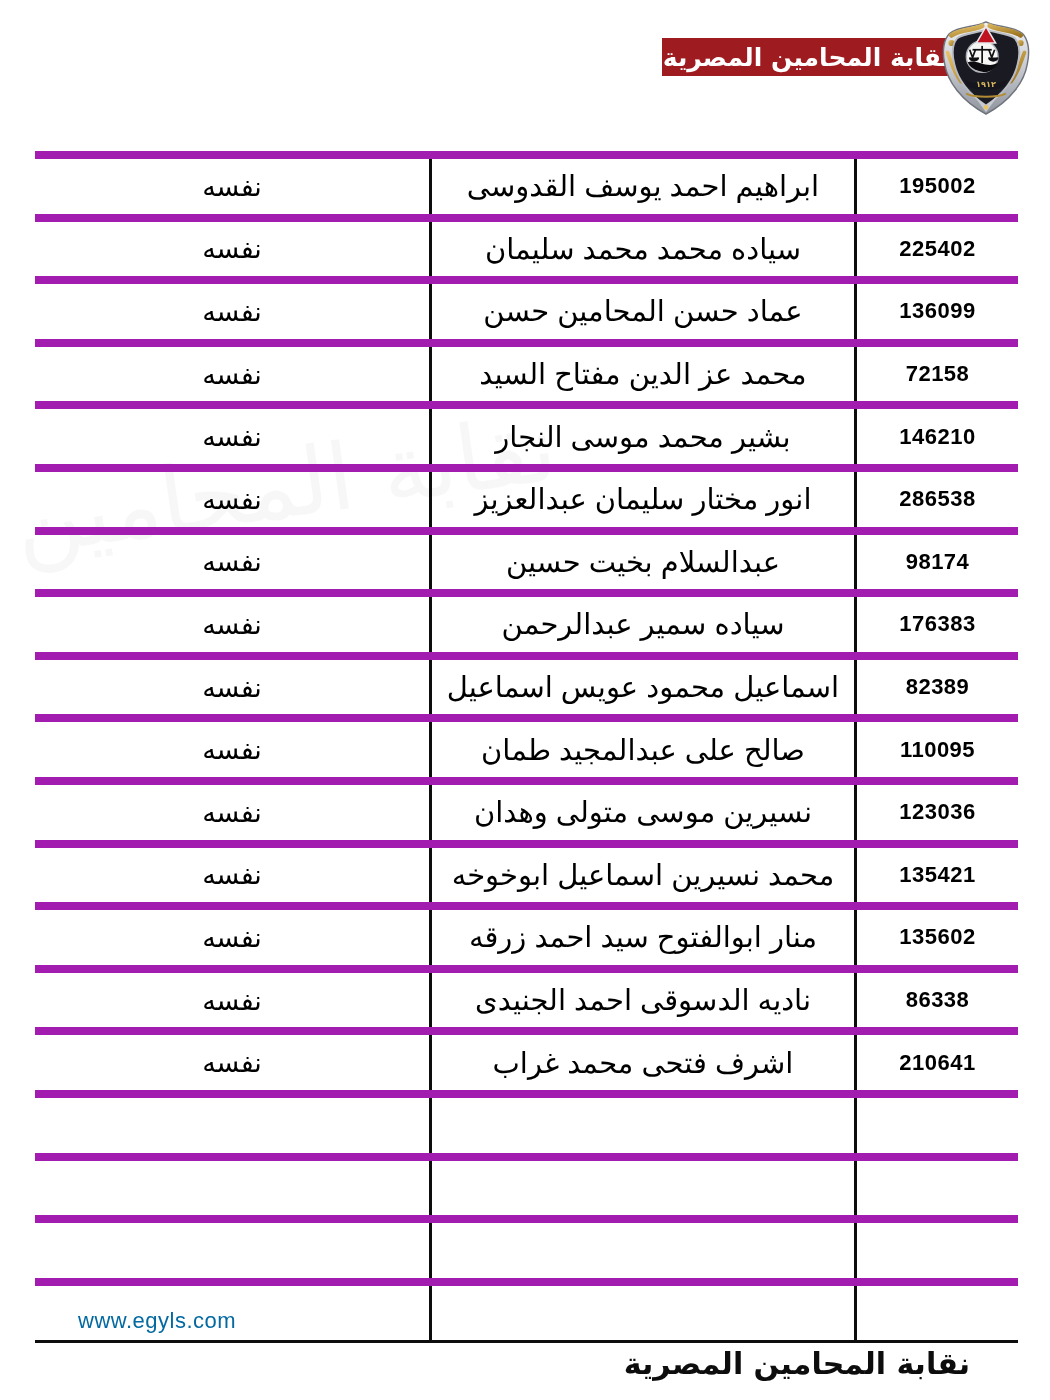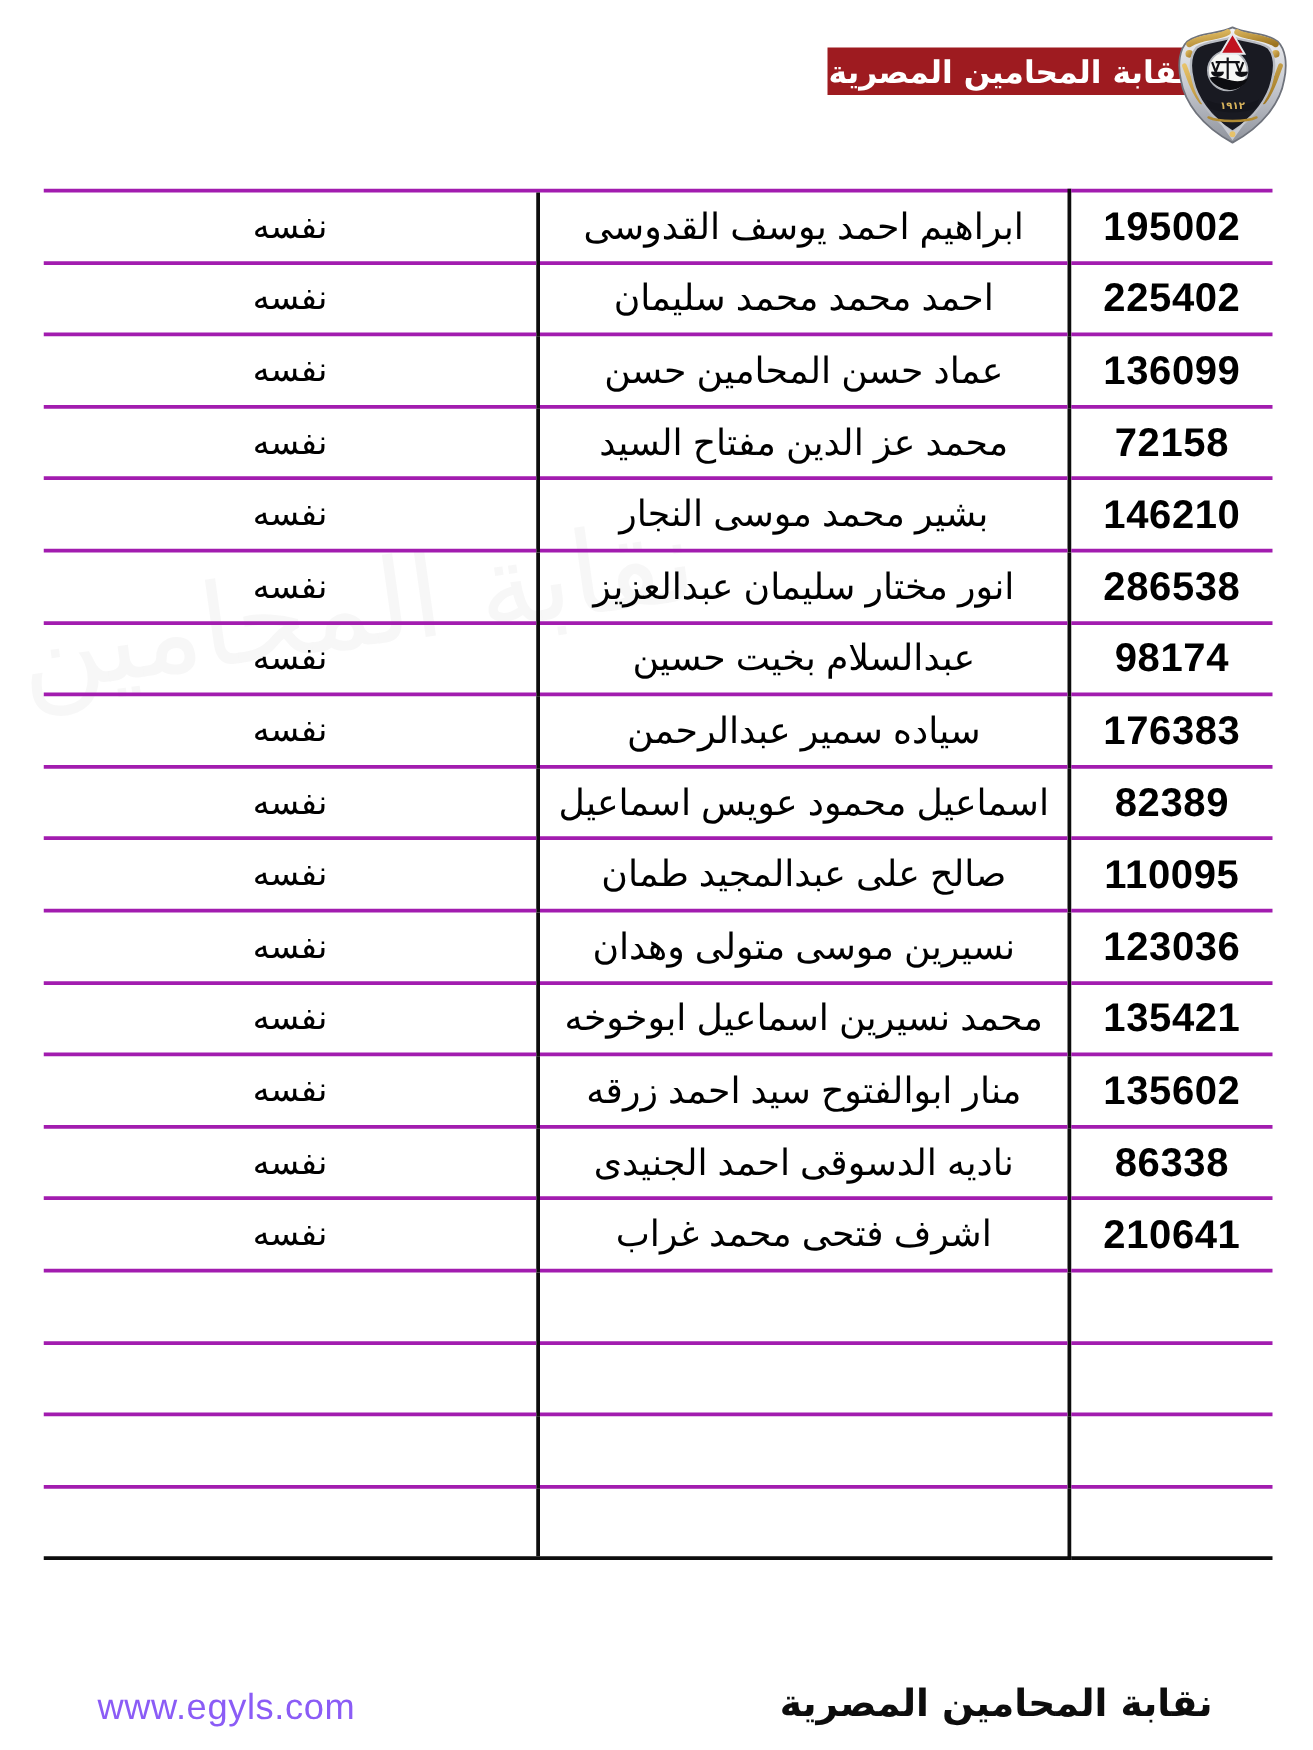--- a/index.html
+++ b/index.html
@@ -21,40 +21,40 @@
     display:flex;align-items:center;justify-content:center;
     font-size:92px;color:#555;opacity:0.045;transform:rotate(-8deg);
     direction:rtl;pointer-events:none;white-space:nowrap;
   }
   
   table.roster{
     position:absolute;left:35px;top:151px;width:977px;
     border-collapse:collapse;table-layout:fixed;
   }
   table.roster td{
-    height:54.6px;padding:0;border-top:3px solid #a21caf;
+    height:54.6px;padding:0;border-top:8px solid #a21caf;
     overflow:hidden;white-space:nowrap;color:#000;text-align:center;
   }
   table.roster tr:last-child td{border-bottom:3px solid #0d0d0d;}
   td.c-status{
     width:394px;text-align:center;font-size:27px;
     font-family:"DejaVu Sans",sans-serif;
   }
   td.c-name{
     width:422px;border-left:3px solid #0d0d0d;border-right:3px solid #0d0d0d;
     direction:rtl;text-align:right;padding-right:3px;font-size:29px;
     font-family:Liberation Sans, sans-serif;
   }
   td.c-number{
-    width:161px;text-align:center;font-weight:bold;font-size:32px;
+    width:161px;text-align:center;font-weight:bold;font-size:22px;
     font-family:"Liberation Sans",sans-serif;letter-spacing:0.5px;
   }
   
   .footer-url{
-    position:absolute;left:78px;top:1350px;font-size:29px;color:#8b5cf6;
+    position:absolute;left:78px;top:1308px;font-size:22px;color:#0369a1;
     font-family:"Liberation Sans",sans-serif;letter-spacing:0.5px;
   }
   .footer-org{
     position:absolute;right:80px;top:1346px;font-size:30px;color:#0d0d0d;
     font-weight:bold;direction:rtl;font-family:"DejaVu Sans",sans-serif;
   }
 </style>
 </head>
 <body>
 
@@ -110,21 +110,21 @@
 
 <table class="roster">
   <tbody>
       <tr>
         <td class="c-status">نفسه</td>
         <td class="c-name">ابراهيم احمد يوسف القدوسى</td>
         <td class="c-number">195002</td>
       </tr>
       <tr>
         <td class="c-status">نفسه</td>
-        <td class="c-name">احمد محمد محمد سليمان</td>
+        <td class="c-name">سياده محمد محمد سليمان</td>
         <td class="c-number">225402</td>
       </tr>
       <tr>
         <td class="c-status">نفسه</td>
         <td class="c-name">عماد حسن المحامين حسن</td>
         <td class="c-number">136099</td>
       </tr>
       <tr>
         <td class="c-status">نفسه</td>
         <td class="c-name">محمد عز الدين مفتاح السيد</td>

